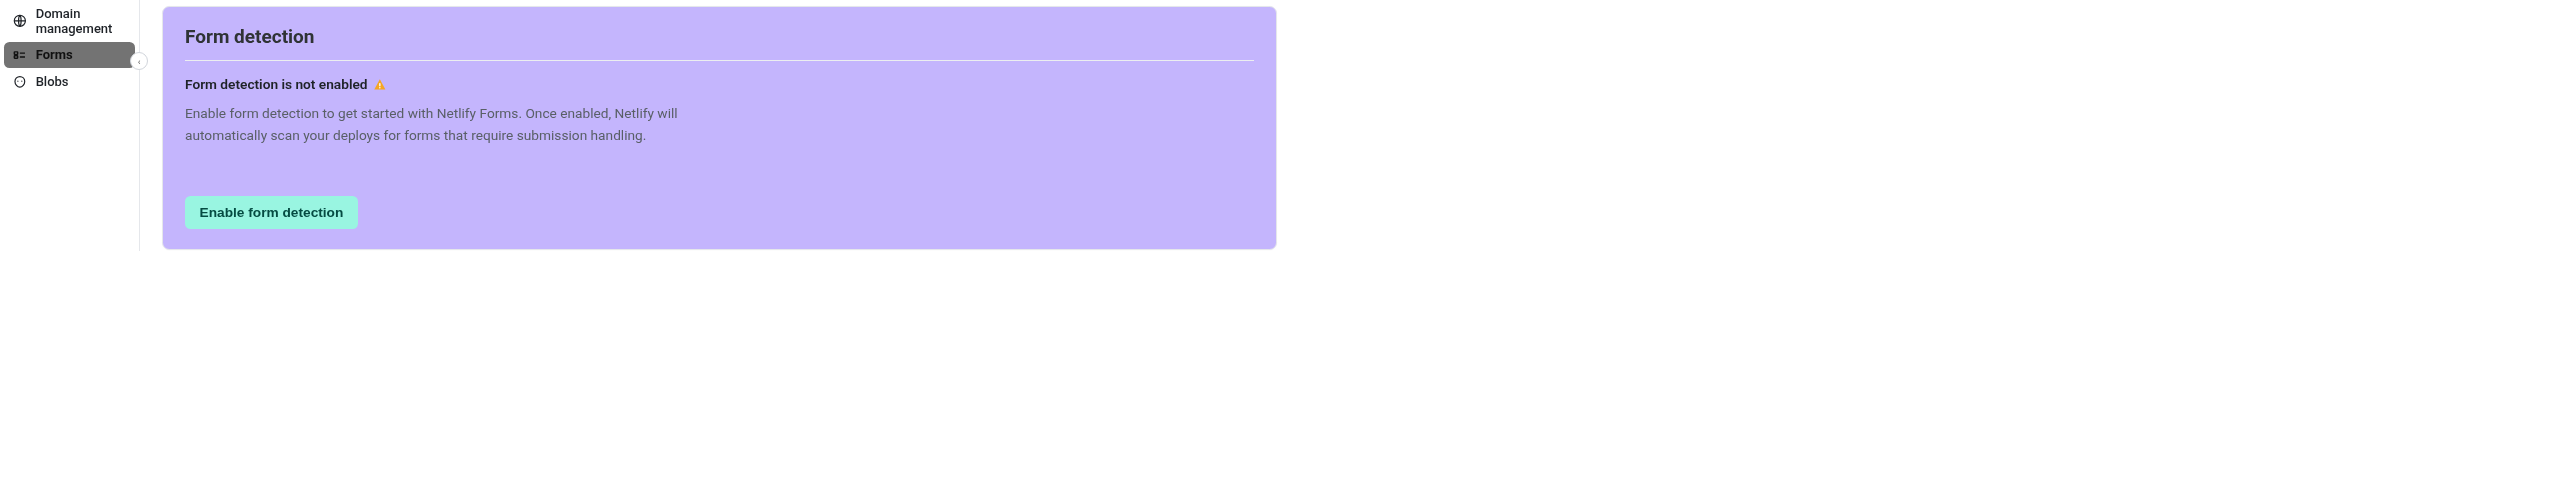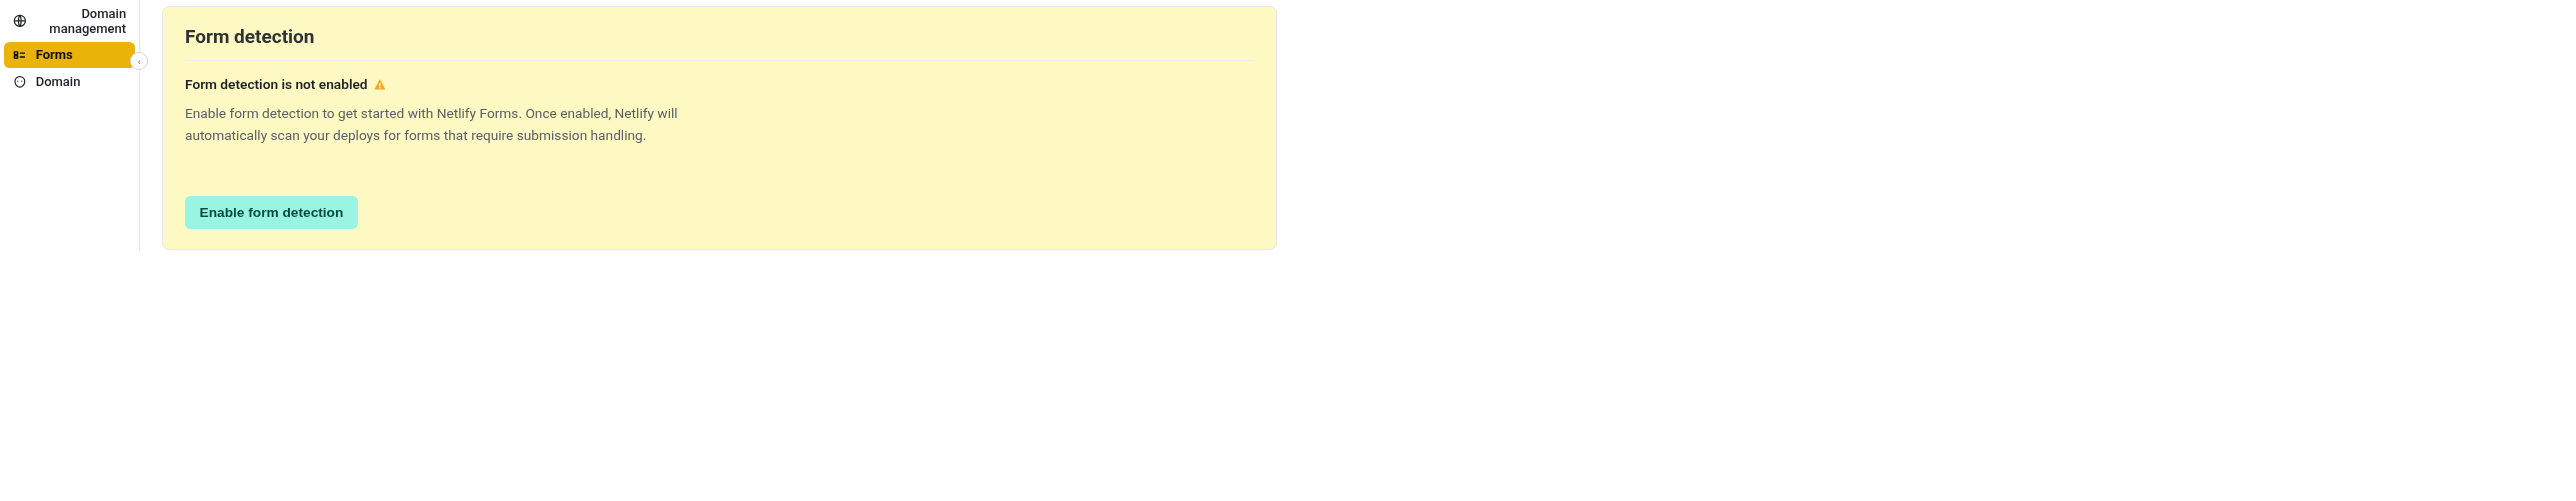--- a/index.html
+++ b/index.html
@@ -23,24 +23,23 @@
   display:flex;
   align-items:center;
   gap:8.2px;
   padding:5.5px 9.2px;
   font-size:13px;
   font-weight:500;
   color:#1f2328;
   border-radius:5.5px;
   margin:0 3.7px 0.9px 3.7px;
   cursor:pointer;
-  text-align:right;
 }
 .sidebar-item.active {
-  background:#eab308;
+  background:#737373;
   font-weight:700;
   color:#111;
 }
 .sidebar-item .icon {
   width:14.6px; height:14.6px;
   display:inline-flex;
   align-items:center;
   justify-content:center;
   flex-shrink:0;
   color:#1f2328;
@@ -59,21 +58,21 @@
   justify-content:center;
   cursor:pointer;
   font-size:9.2px;
   color:#555;
 }
 .main {
   flex:1;
   padding:5.5px 11px 13px 22px;
 }
 .card {
-  background:#fef9c3;
+  background:#c4b5fd;
   border:0.9px solid #e5e7eb;
   border-radius:7.3px;
   padding:18.3px 22px 20px 22px;
   box-shadow:0 0.9px 1.8px rgba(0,0,0,0.02);
 }
 .card-title {
   font-size:19px;
   font-weight:700;
   color:#2f3335;
   padding-bottom:12px;
@@ -141,21 +140,21 @@
       </li>
 
       <li class="sidebar-item">
         <span class="icon">
           <svg viewBox="0 0 16 16" width="13.7" height="13.7" fill="none" stroke="currentColor" stroke-width="1.4">
             <path d="M8 1.8c3.2 0 5.7 2.5 5.7 5.7 0 3.5-2.8 6.7-5.7 6.7S2.3 11 2.3 7.5C2.3 4.3 4.8 1.8 8 1.8z"></path>
             <circle cx="5.7" cy="7.2" r="0.7" fill="currentColor" stroke="none"></circle>
             <circle cx="10.3" cy="7.2" r="0.7" fill="currentColor" stroke="none"></circle>
           </svg>
         </span>
-        <span>Domain</span>
+        <span>Blobs</span>
       </li>
 
     </ul>
     <div class="collapse-toggle">
       <span>‹</span>
     </div>
   </nav>
 
   <main class="main">
     <section class="card">

